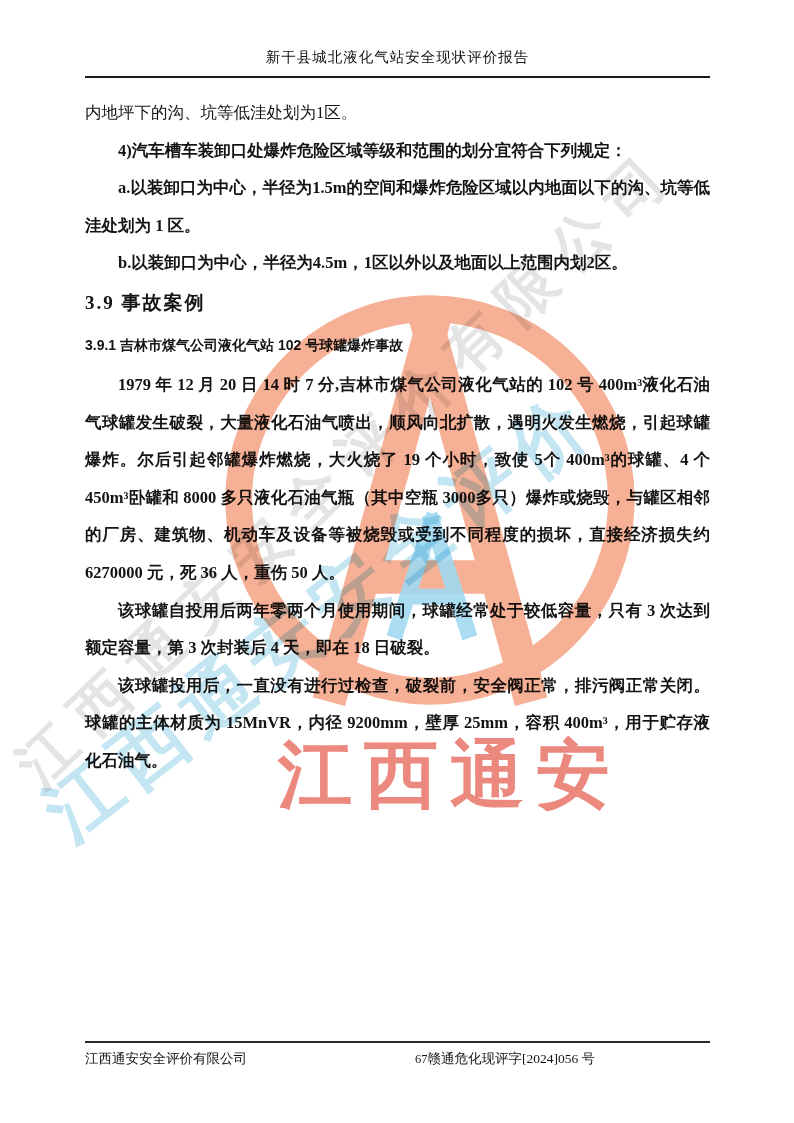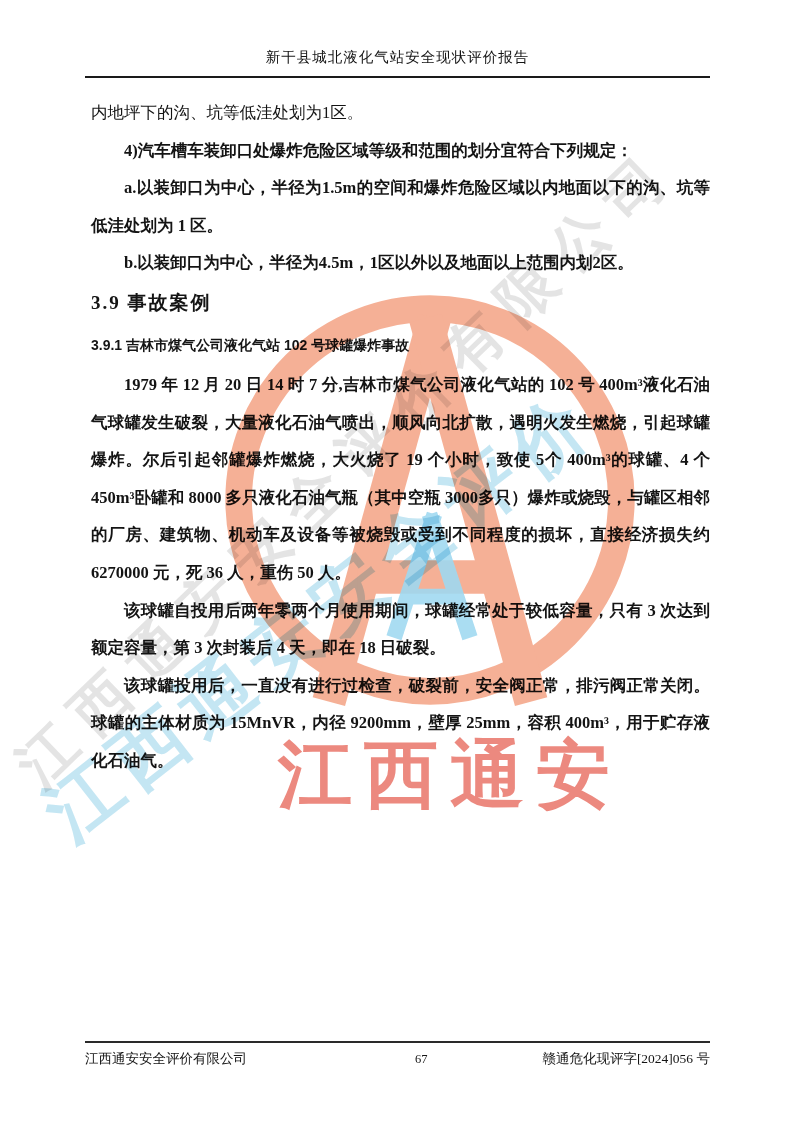--- a/index.html
+++ b/index.html
@@ -16,21 +16,21 @@
   .header{
     position:absolute;top:48px;left:85px;right:84px;
     text-align:center;
     font-size:14.5px;
     letter-spacing:1px;
     padding-bottom:9px;
     border-bottom:2px solid #1a1a1a;
   }
   
   .doc-body{
-    position:absolute;top:94px;left:91px;right:84px;
+    position:absolute;top:94px;left:85px;right:84px;
     font-size:16.5px;
     line-height:37.6px;
     text-align:justify;
   }
   .doc-body p{margin:0;}
   .doc-body p.indent{text-indent:2em;font-weight:bold;}
   .doc-body h2{
     margin:0;
     font-size:19px;
     line-height:42px;
@@ -48,21 +48,21 @@
   
   .footer{
     position:absolute;left:85px;right:84px;top:1041px;
     border-top:2px solid #2a2a2a;
     padding-top:7px;
     display:flex;align-items:baseline;
     font-size:13.5px;
   }
   .footer .f-left{flex:1;text-align:left;}
   .footer .f-center{width:60px;text-align:right;font-size:12.5px;}
-  .footer .f-right{flex:1;text-align:right;}
+  .footer .f-right{flex:1;}
   
   .wm{position:absolute;pointer-events:none;mix-blend-mode:multiply;}
   .wm-logo{left:213px;top:283px;width:434px;height:434px;opacity:.85;}
   .wm-diag-gray{
     left:-40px;top:570px;width:1100px;
     transform:rotate(-44deg);transform-origin:240px 50%;
     font-family:"Liberation Sans","DejaVu Sans",sans-serif;
     font-size:58px;font-weight:bold;letter-spacing:16px;
     color:rgba(150,150,150,0.26);
     white-space:nowrap;

